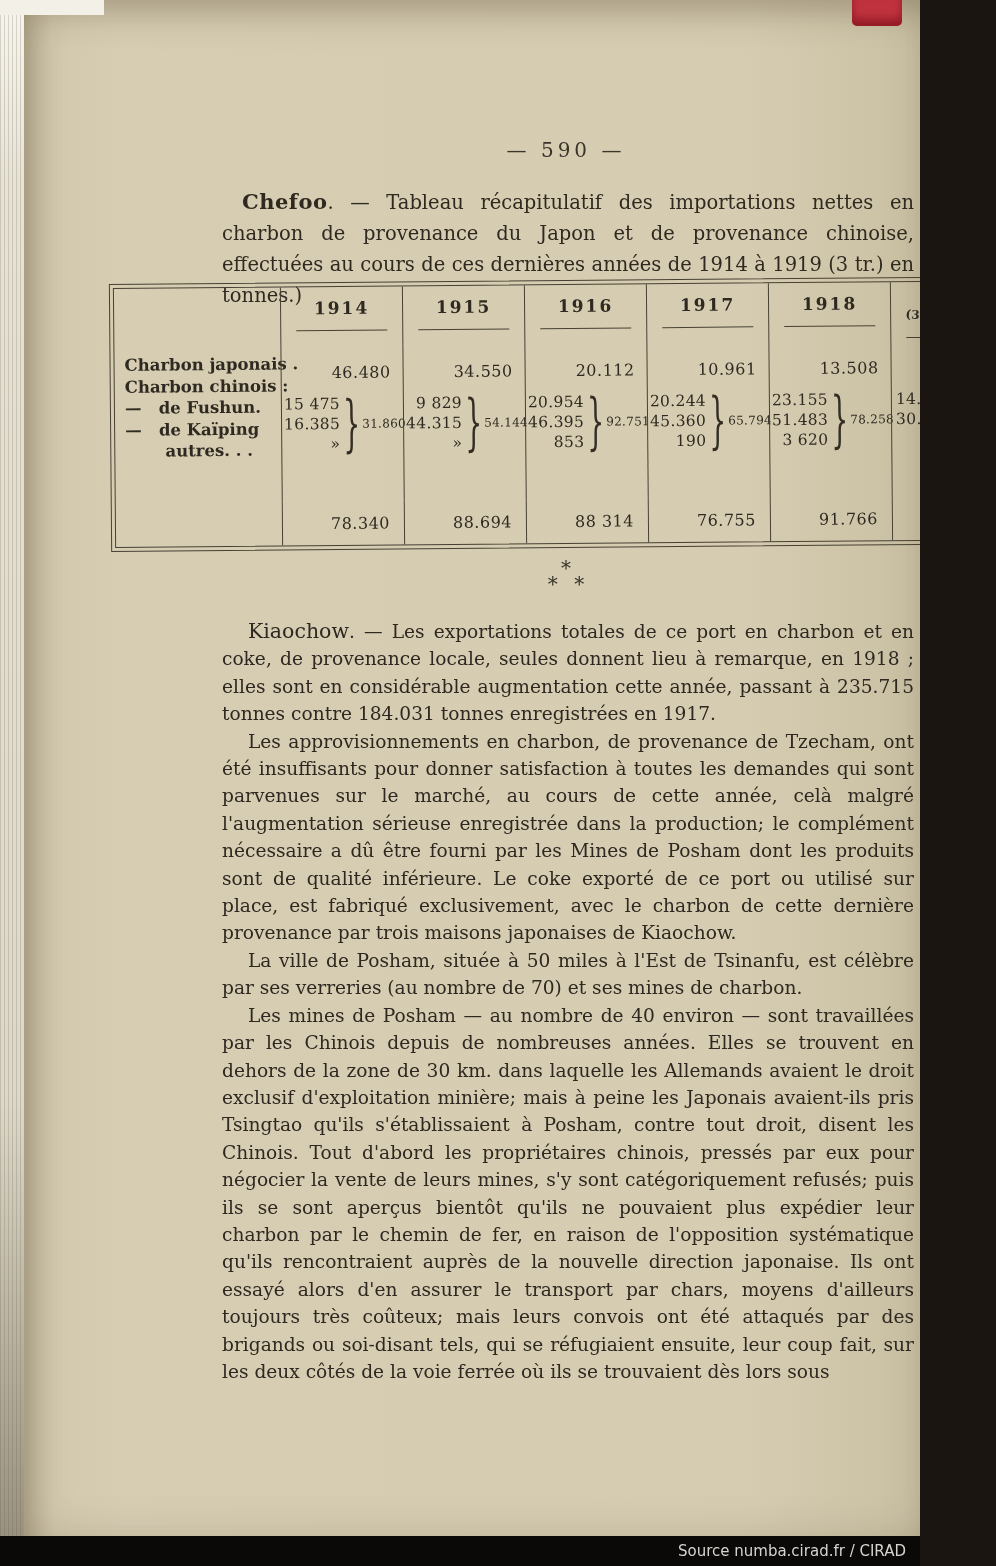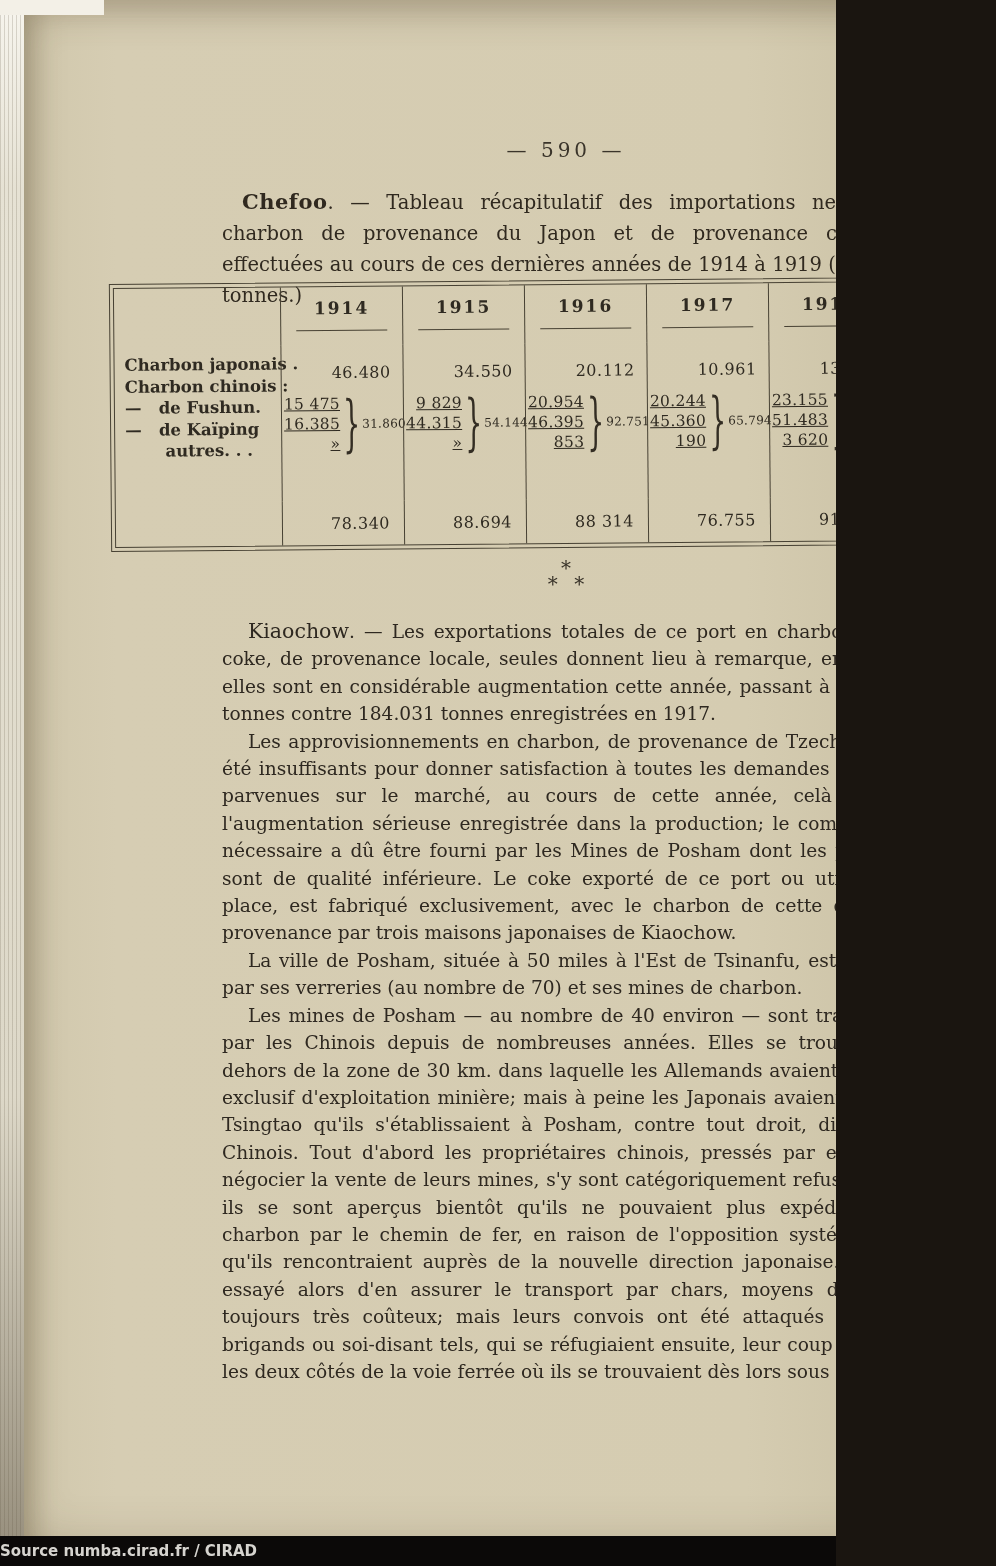--- a/index.html
+++ b/index.html
@@ -1,37 +1,37 @@
 <!DOCTYPE html>
 <html><head>
 <meta charset="utf-8">
 <style>
   html,body{margin:0;padding:0;background:#1a1510;}
-  .scan{position:relative;width:836px;height:1566px;overflow:hidden;background:#a21caf;
+  .scan{position:relative;width:920px;height:1566px;overflow:hidden;background:#a21caf;
         font-family:"DejaVu Serif","Liberation Serif",serif;color:#2e2921;}
 
   
   .page{position:absolute;left:24px;top:0;width:926px;height:1566px;
         background:linear-gradient(90deg,#c3ba9e 0,#d2c9ae 3%,#d6cdb3 10%,#d5ccb1 78%,#cdc4a8 92%,#bfb69a 100%);
         box-shadow:inset 0 16px 34px rgba(80,65,40,.22), inset 0 -26px 44px rgba(80,65,40,.22), inset -18px 0 30px rgba(80,65,40,.18);}
 
   .left-edge{position:absolute;left:0;top:0;width:24px;height:100%;background-color:#e9e5d8;
         background-image:repeating-linear-gradient(90deg,rgba(90,80,60,.20) 0 1px,rgba(0,0,0,0) 1px 4px),
                          linear-gradient(180deg,#f7f5ee 0,#e6e2d4 12%,#ddd8c8 70%,#9a9280 98%);}
   .white-corner{position:absolute;left:0;top:0;width:104px;height:15px;background:#f3f0e7;z-index:3;}
   .right-edges{position:absolute;left:950px;top:0;width:46px;height:100%;z-index:10;
         background:linear-gradient(90deg,#b8af93 0,#a79e82 18%,#bcb397 30%,#948b6f 45%,#a49b7f 58%,#7e755c 70%,#564e3c 82%,#2a2317 92%,#130d06 100%);}
   .red-ribbon{position:absolute;left:852px;top:0;width:50px;height:26px;background:#c0333e;z-index:11;
         border-radius:0 0 5px 5px;box-shadow:inset 0 -7px 9px rgba(110,8,18,.55);}
   .red-corner{position:absolute;left:944px;top:0;width:52px;height:46px;z-index:12;
         background:linear-gradient(180deg,#ab2833,#8e1f2a 70%,#6e1820);}
 
   .bottom-bar{position:absolute;left:0;bottom:0;width:100%;height:30px;background:#0b0908;z-index:20;
-        display:flex;align-items:center;justify-content:flex-start;padding-right:22px;box-sizing:border-box;
-        font-family:"DejaVu Sans","Liberation Sans",sans-serif;font-size:15px;color:#d6d4cf;font-weight:bold;}
+        display:flex;align-items:center;justify-content:flex-end;padding-right:14px;box-sizing:border-box;
+        font-family:"DejaVu Sans","Liberation Sans",sans-serif;font-size:15px;color:#d6d4cf;}
 
   
   .pageno{position:absolute;top:138px;left:196px;width:692px;text-align:center;
         font-size:20px;letter-spacing:4px;color:#3a342a;}
   .heading{position:absolute;top:186px;left:198px;width:692px;font-size:19.5px;line-height:31px;
         text-align:justify;text-indent:20px;color:#30291f;}
   .heading .bold{font-weight:700;font-size:21px;letter-spacing:.5px;}
   .heading .it{}
 
   
@@ -43,21 +43,21 @@
   .ycell{border-left:1.3px solid #474133;}
   .head{display:flex;flex-direction:column;align-items:center;padding-top:11px;
         font-weight:700;letter-spacing:2px;font-size:17px;}
   .head::after{content:"";width:76%;border-top:1.3px solid #474133;margin-top:12px;}
   .head .ysub{font-size:12px;letter-spacing:0;margin-top:-2px;white-space:nowrap;}
   .tilt{transform:rotate(5deg);display:flex;flex-direction:column;align-items:center;}
   .labels{padding:8px 0 0 10px;font-weight:700;font-size:16.5px;line-height:21.5px;white-space:nowrap;}
   .bodycell{display:flex;flex-direction:column;}
   .jap{text-align:right;padding:18px 12px 0 0;letter-spacing:.5px;}
   .chin{display:flex;align-items:center;margin-top:12px;padding-left:2px;}
-  .stack{width:58px;text-align:right;font-size:15.5px;line-height:20px;letter-spacing:.3px;white-space:nowrap;text-decoration:underline;}
+  .stack{width:58px;text-align:right;font-size:15.5px;line-height:20px;letter-spacing:.3px;white-space:nowrap;}
   .brace{font-size:30px;transform:scaleY(2.05) scaleX(.9);margin:0 1px 0 2px;color:#332d23;line-height:1;}
   .sub{font-size:12px;flex:1;text-align:left;letter-spacing:.3px;white-space:nowrap;}
   .foot{display:flex;align-items:center;justify-content:flex-end;padding-right:14px;letter-spacing:.5px;}
 
   .ornament{position:absolute;top:560px;left:196px;width:692px;text-align:center;
         font-size:20px;line-height:16px;color:#3a342a;}
   .ornament .orn2{word-spacing:10px;}
 
   .bodytext{position:absolute;top:618px;left:198px;width:692px;font-size:18.6px;line-height:27.4px;
         text-align:justify;color:#2e2820;}

